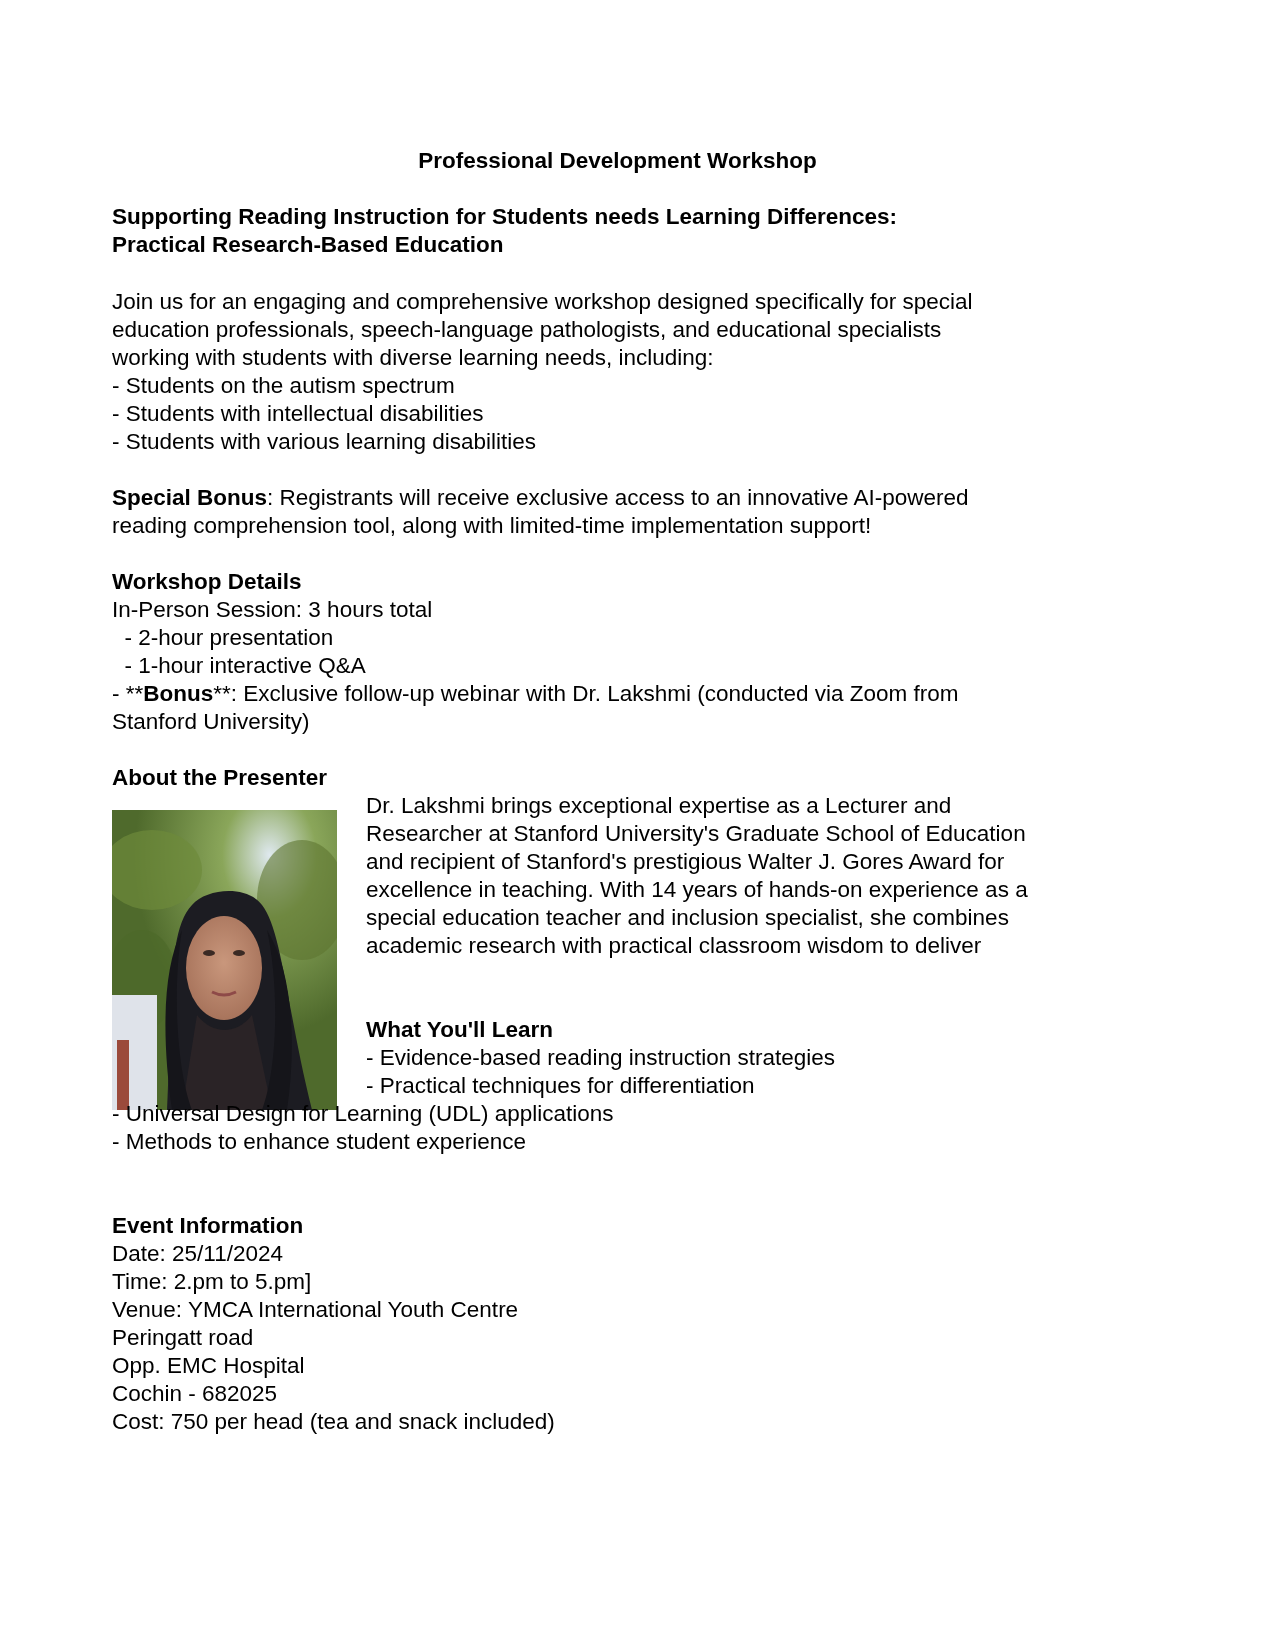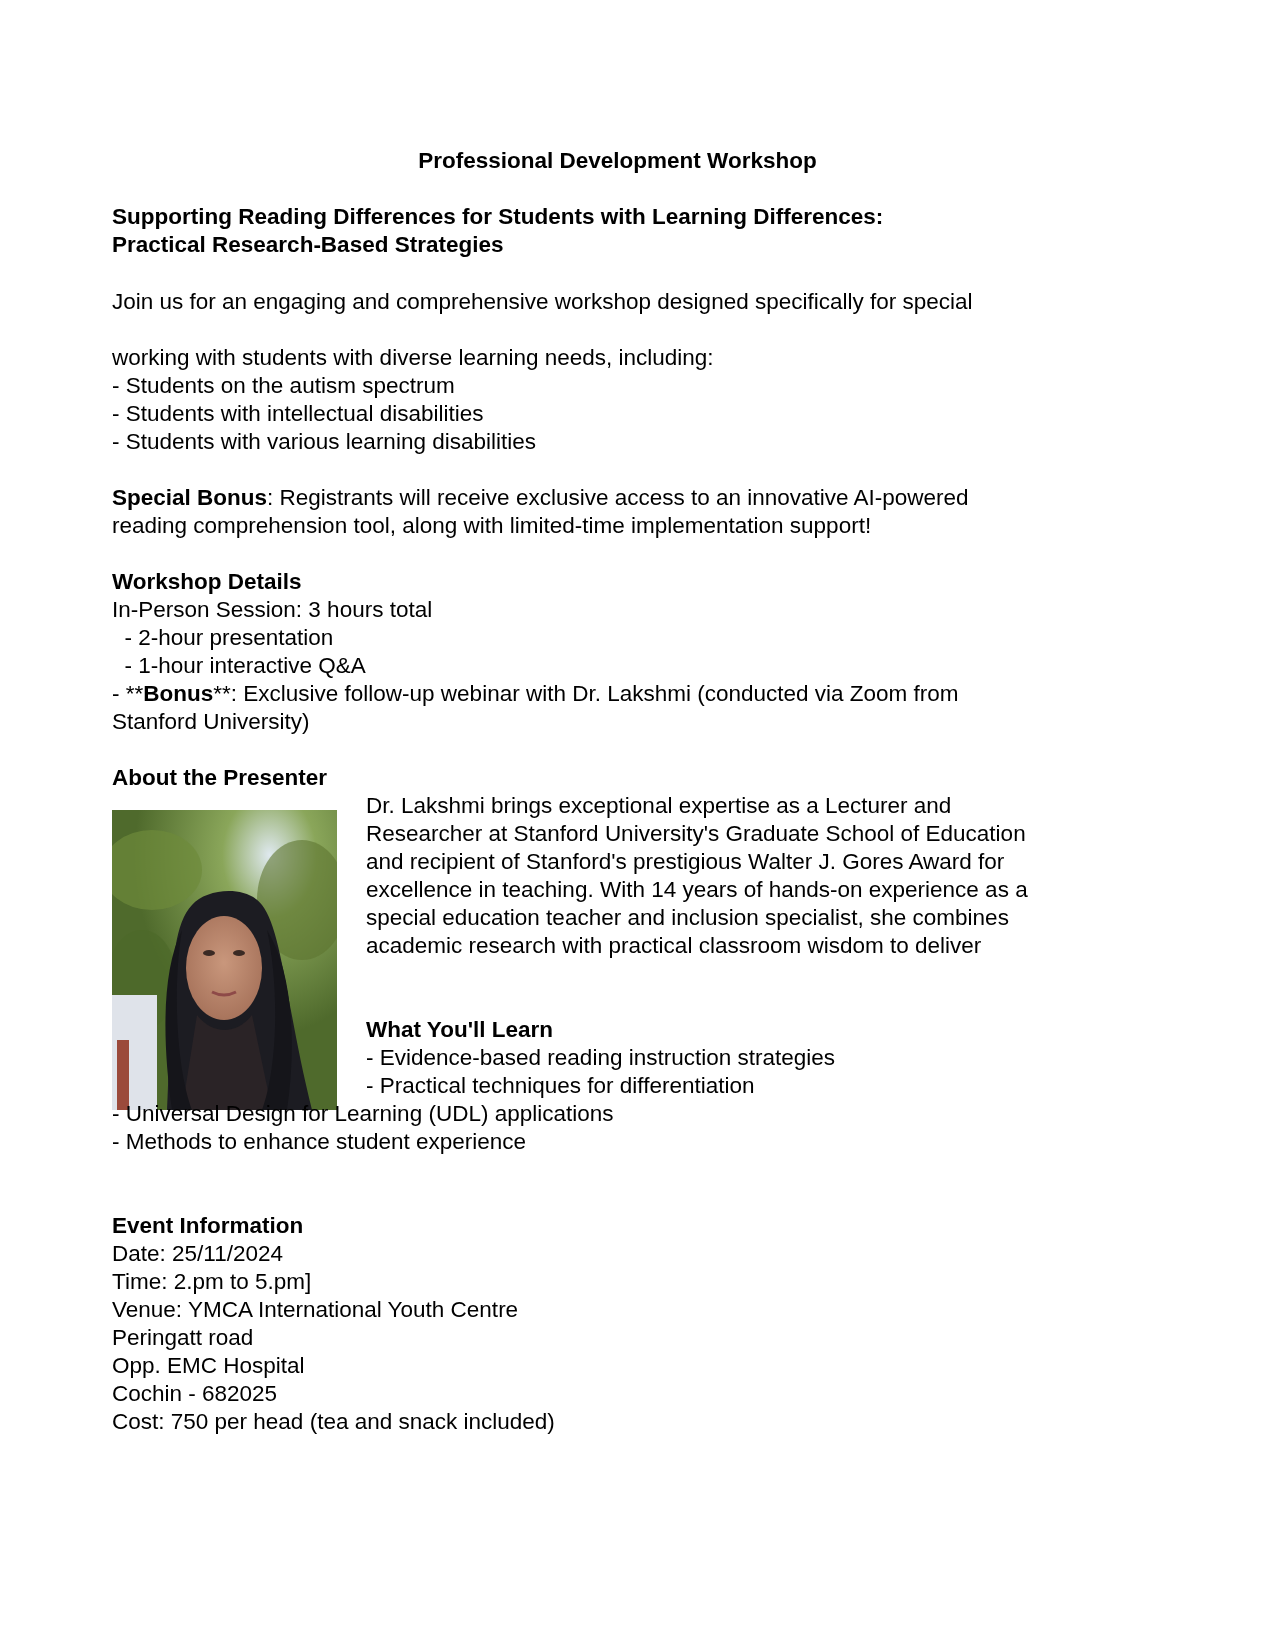--- a/index.html
+++ b/index.html
@@ -19,24 +19,25 @@
     .photo svg { width: 100%; height: 100%; display: block; }
     .rcol { left: 354px; margin-left: 12px; }
   </style>
 </head>
 <body>
 
 <div class="page">
 
   <div class="center-title">Professional Development Workshop</div>
 
-  <div class="line b" style="top:203px">Supporting Reading Differences for Students with Learning Differences:</div>
-  <div class="line b" style="top:231px">Practical Research-Based Strategies</div>
+  <div class="line b" style="top:203px">Supporting Reading Instruction for Students needs Learning Differences:</div>
+  <div class="line b" style="top:231px">Practical Research-Based Education</div>
 
   <div class="line" style="top:288px">Join us for an engaging and comprehensive workshop designed specifically for special</div>
+  <div class="line" style="top:316px">education professionals, speech-language pathologists, and educational specialists</div>
   <div class="line" style="top:344px">working with students with diverse learning needs, including:</div>
   <div class="line" style="top:372px">- Students on the autism spectrum</div>
   <div class="line" style="top:400px">- Students with intellectual disabilities</div>
   <div class="line" style="top:428px">- Students with various learning disabilities</div>
 
   <div class="line" style="top:484px">
     <span class="b">Special Bonus</span><span>: Registrants will receive exclusive access to an innovative AI-powered</span>
   </div>
   <div class="line" style="top:512px">reading comprehension tool, along with limited-time implementation support!</div>
 

